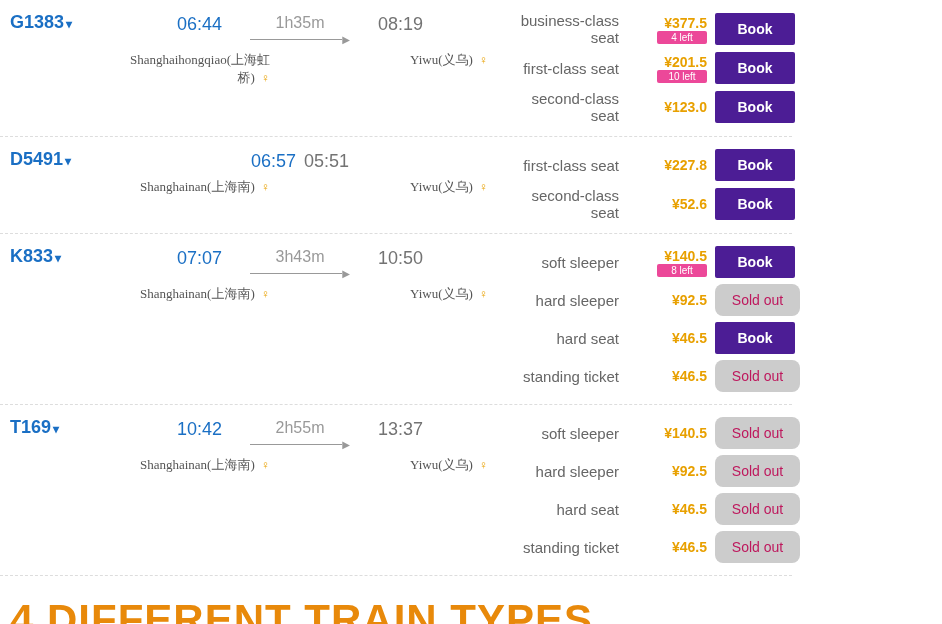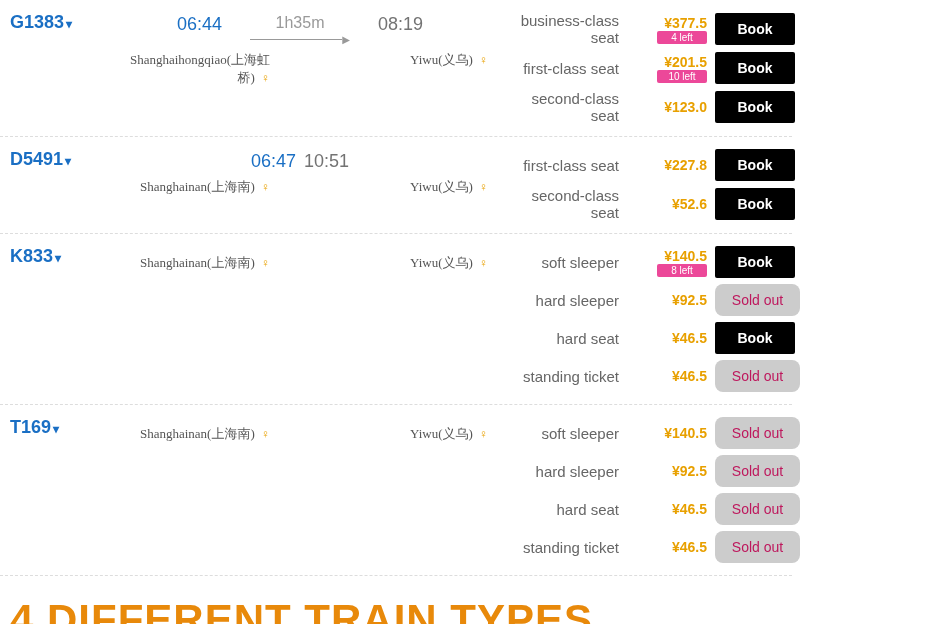--- a/index.html
+++ b/index.html
@@ -145,21 +145,21 @@
       background: #ec4899;
       color: #fff;
       font-size: 10px;
       padding: 1px 5px;
       border-radius: 2px;
       min-width: 50px;
       text-align: center;
     }
 
     .book-btn {
-      background: #000000;
+      background: #4c1d95;
       color: #fff;
       border: none;
       padding: 8px 18px;
       font-size: 14px;
       cursor: pointer;
       border-radius: 2px;
       min-width: 80px;
       font-weight: bold;
     }
 
@@ -272,22 +272,22 @@
           <div class="action-col"><button class="book-btn">Book</button></div>
         </div>
       </div>
     </div>
     <div class="train-row">
       <div class="left-col">
         <a class="train-id" href="#">D5491<span class="dropdown-arrow">▾</span></a>
       </div>
       <div class="center-col">
         <div class="times-row">
-          <div class="depart-time">06:47</div>
-          <div class="arrive-time">10:51</div>
+          <div class="depart-time">06:57</div>
+          <div class="arrive-time">05:51</div>
         </div>
         <div class="stations-row">
           <div class="station-depart">Shanghainan(上海南) <span class="station-icon">♀</span></div>
           <div class="station-spacer"></div>
           <div class="station-arrive">Yiwu(义乌) <span class="station-icon">♀</span></div>
         </div>
       </div>
       <div class="right-col">
         <div class="seat-entry">
           <div class="seat-label">first-class seat</div>
@@ -303,20 +303,28 @@
           </div>
           <div class="action-col"><button class="book-btn">Book</button></div>
         </div>
       </div>
     </div>
     <div class="train-row">
       <div class="left-col">
         <a class="train-id" href="#">K833<span class="dropdown-arrow">▾</span></a>
       </div>
       <div class="center-col">
+        <div class="times-row">
+          <div class="depart-time">07:07</div>
+          <div class="duration-arrow">
+            <div class="duration-text">3h43m</div>
+            <div class="arrow-line"></div>
+          </div>
+          <div class="arrive-time">10:50</div>
+        </div>
         <div class="stations-row">
           <div class="station-depart">Shanghainan(上海南) <span class="station-icon">♀</span></div>
           <div class="station-spacer"></div>
           <div class="station-arrive">Yiwu(义乌) <span class="station-icon">♀</span></div>
         </div>
       </div>
       <div class="right-col">
         <div class="seat-entry">
           <div class="seat-label">soft sleeper</div>
           <div class="seat-price-badge-col">
@@ -350,20 +358,28 @@
             <div class="soldout-btn">Sold out</div>
           </div>
         </div>
       </div>
     </div>
     <div class="train-row">
       <div class="left-col">
         <a class="train-id" href="#">T169<span class="dropdown-arrow">▾</span></a>
       </div>
       <div class="center-col">
+        <div class="times-row">
+          <div class="depart-time">10:42</div>
+          <div class="duration-arrow">
+            <div class="duration-text">2h55m</div>
+            <div class="arrow-line"></div>
+          </div>
+          <div class="arrive-time">13:37</div>
+        </div>
         <div class="stations-row">
           <div class="station-depart">Shanghainan(上海南) <span class="station-icon">♀</span></div>
           <div class="station-spacer"></div>
           <div class="station-arrive">Yiwu(义乌) <span class="station-icon">♀</span></div>
         </div>
       </div>
       <div class="right-col">
         <div class="seat-entry">
           <div class="seat-label">soft sleeper</div>
           <div class="seat-price-badge-col">

